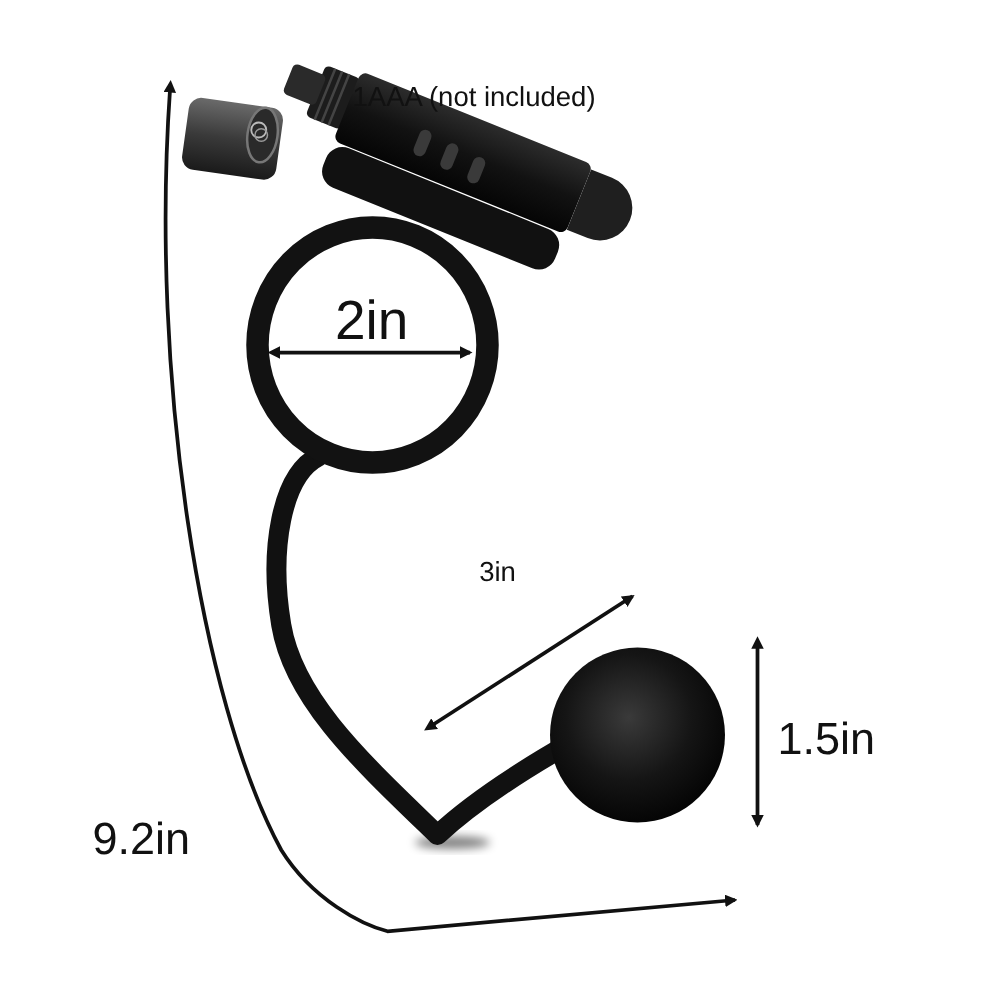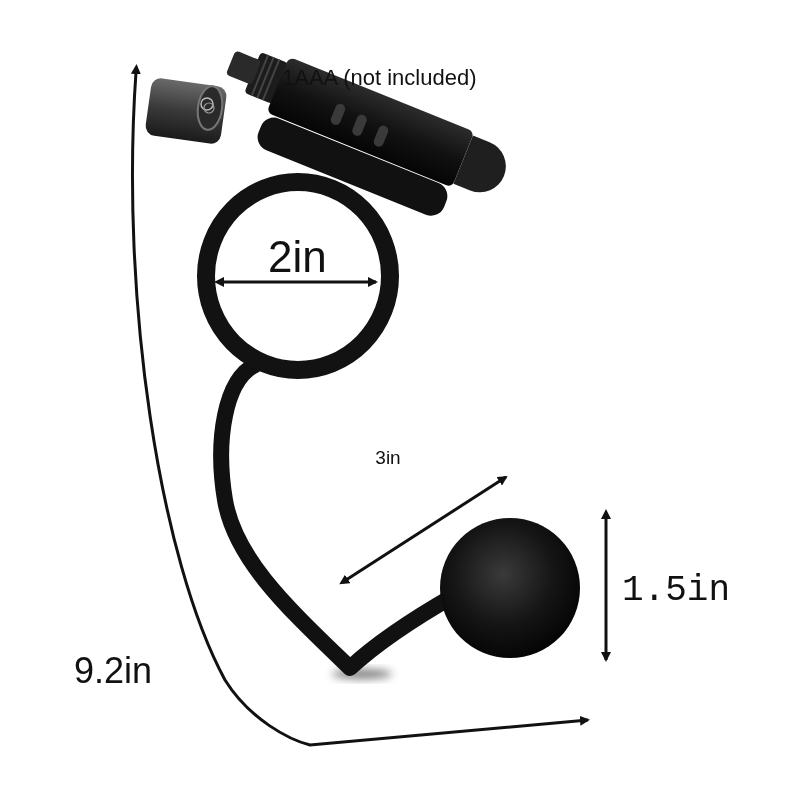--- a/index.html
+++ b/index.html
@@ -1,22 +1,22 @@
 <!DOCTYPE html>
 <html><head>
 <meta charset="utf-8">
 <style>
   html, body { margin: 0; padding: 0; background: #ffffff; }
   #stage { position: relative; width: 800px; height: 800px; overflow: hidden; background: #ffffff;
            font-family: "Liberation Sans", "DejaVu Sans", sans-serif; color: #111; }
   .label { position: absolute; white-space: nowrap; color: #111; }
   #battery-note { left: 282px; top: 28px; font-size: 22px; margin-top: 37px; }
   #ring-dim { left: 268px; top: 232px; font-size: 44px; }
-  #insert-dim { left: 318px; top: 443px; font-size: 19px; line-height: 30px; text-align: center; width: 140px; }
-  #ball-dim { left: 622px; top: 570px; font-size: 36px; font-family: Liberation Mono, monospace; }
+  #insert-dim { left: 328px; top: 443px; font-size: 22px; line-height: 30px; text-align: center; width: 140px; }
+  #ball-dim { left: 622px; top: 570px; font-size: 36px; }
   #length-dim { left: 74px; top: 650px; font-size: 36px; }
   svg { position: absolute; left: 0; top: 0; }
 </style>
 </head>
 <body>
 
 <div id="stage">
 
   <svg width="800" height="800" viewBox="0 0 800 800">
     <defs>

